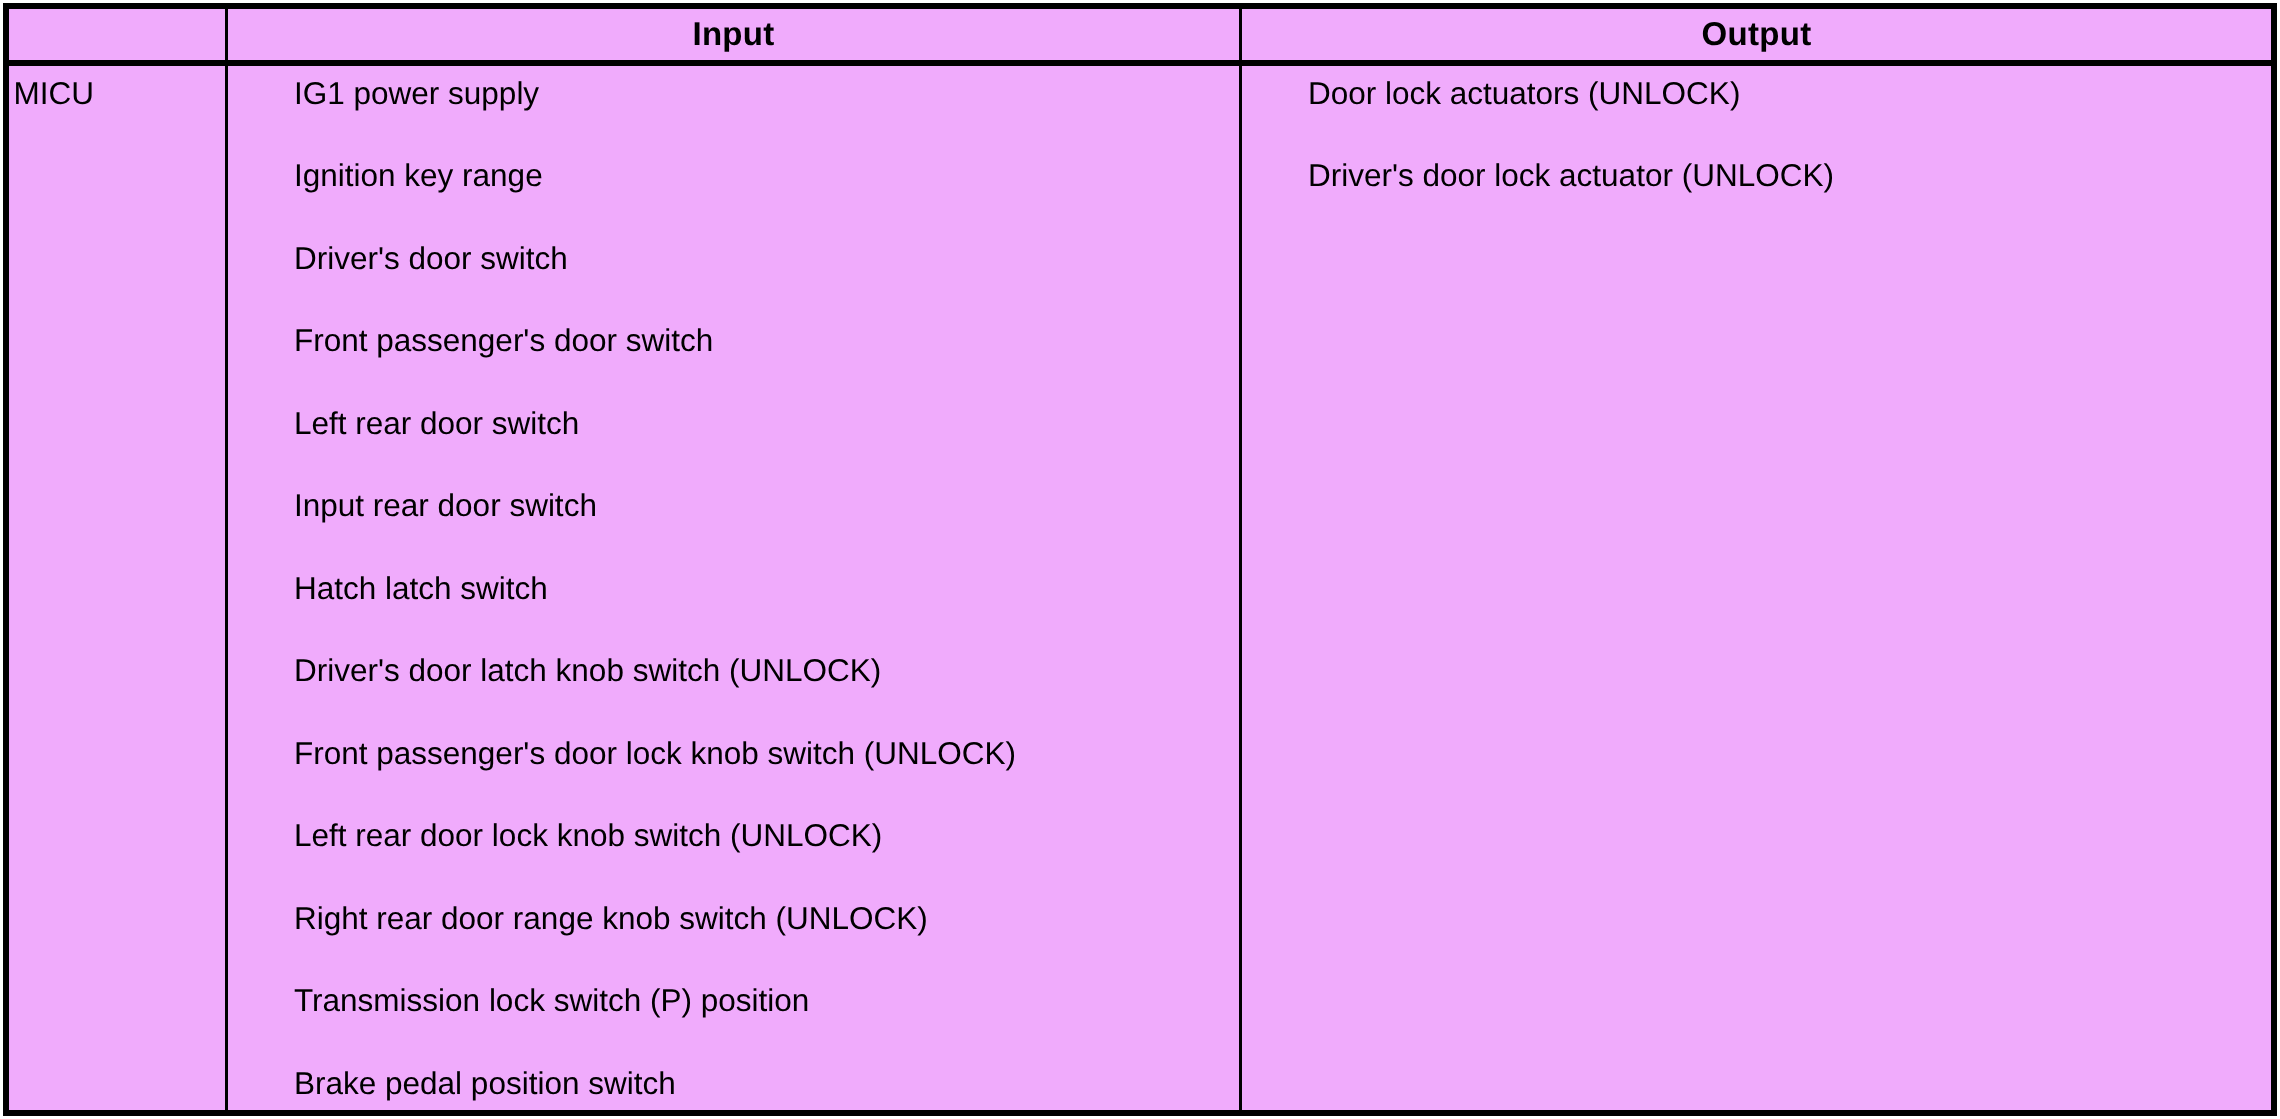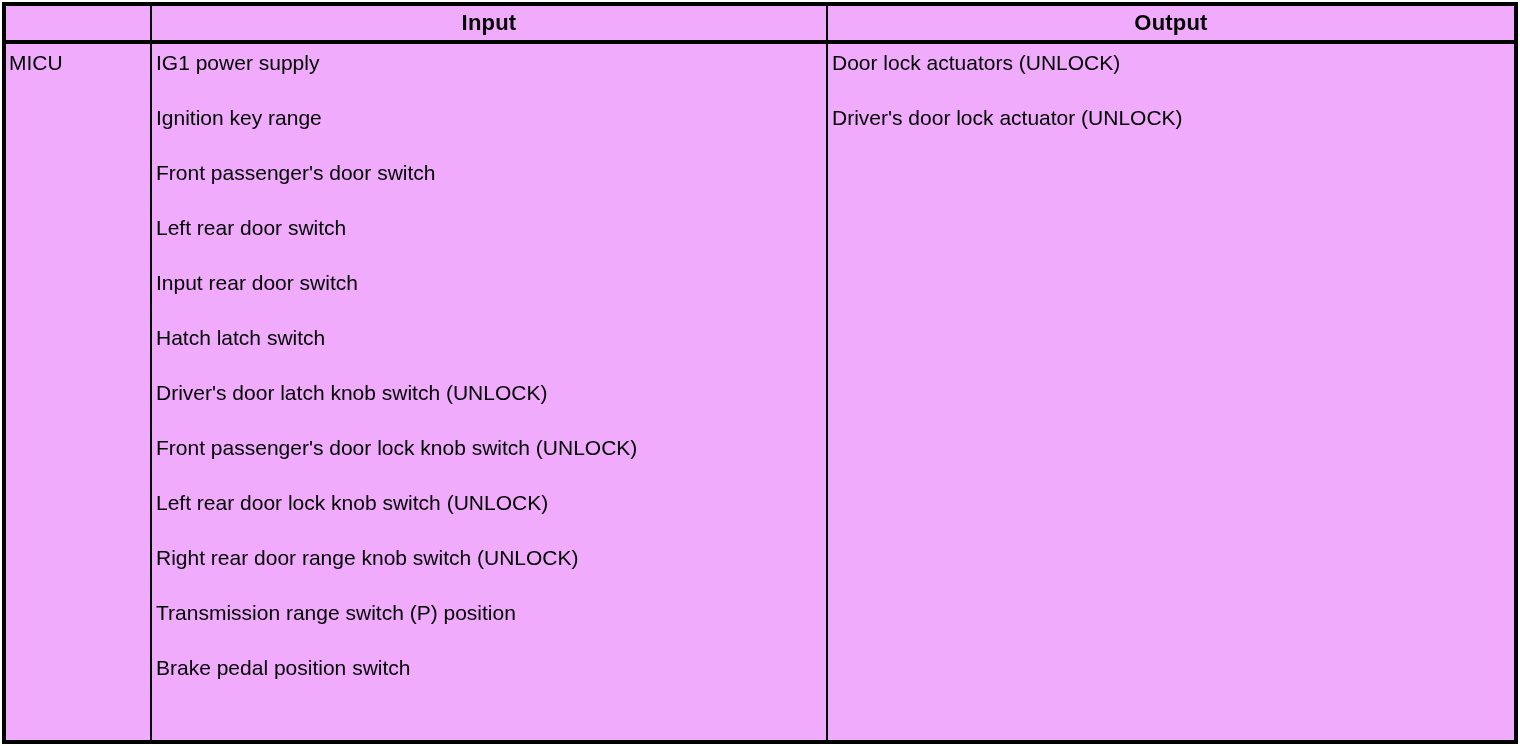--- a/index.html
+++ b/index.html
@@ -63,20 +63,21 @@
     display: flex;
     align-items: center;
     justify-content: center;
     font-size: 22px;
     font-weight: bold;
     letter-spacing: 0.2px;
   }
   .body-cell {
     padding-top: 4px;
     overflow: hidden;
+    padding-left: 40px;
   }
   .unit-label {
     font-size: 21px;
     line-height: 30px;
     padding-left: 3px;
   }
   .item {
     font-size: 21px;
     line-height: 30px;
     margin-bottom: 25px;
@@ -94,29 +95,30 @@
       <div class="col-label hdr-cell"></div>
       <div class="col-input hdr-cell">Input</div>
       <div class="col-output hdr-cell">Output</div>
     </div>
 
     <div class="body-row">
       <div class="col-label body-cell unit-label">MICU</div>
       <div class="col-input body-cell">
           <div class="item">IG1 power supply</div>
           <div class="item">Ignition key range</div>
+          <div class="item">Driver's door switch</div>
           <div class="item">Front passenger's door switch</div>
           <div class="item">Left rear door switch</div>
           <div class="item">Input rear door switch</div>
           <div class="item">Hatch latch switch</div>
           <div class="item">Driver's door latch knob switch (UNLOCK)</div>
           <div class="item">Front passenger's door lock knob switch (UNLOCK)</div>
           <div class="item">Left rear door lock knob switch (UNLOCK)</div>
           <div class="item">Right rear door range knob switch (UNLOCK)</div>
-          <div class="item">Transmission range switch (P) position</div>
+          <div class="item">Transmission lock switch (P) position</div>
           <div class="item">Brake pedal position switch</div>
         </div>
       <div class="col-output body-cell">
           <div class="item">Door lock actuators (UNLOCK)</div>
           <div class="item">Driver's door lock actuator (UNLOCK)</div>
         </div>
     </div>
 
   </div>
 </div>

